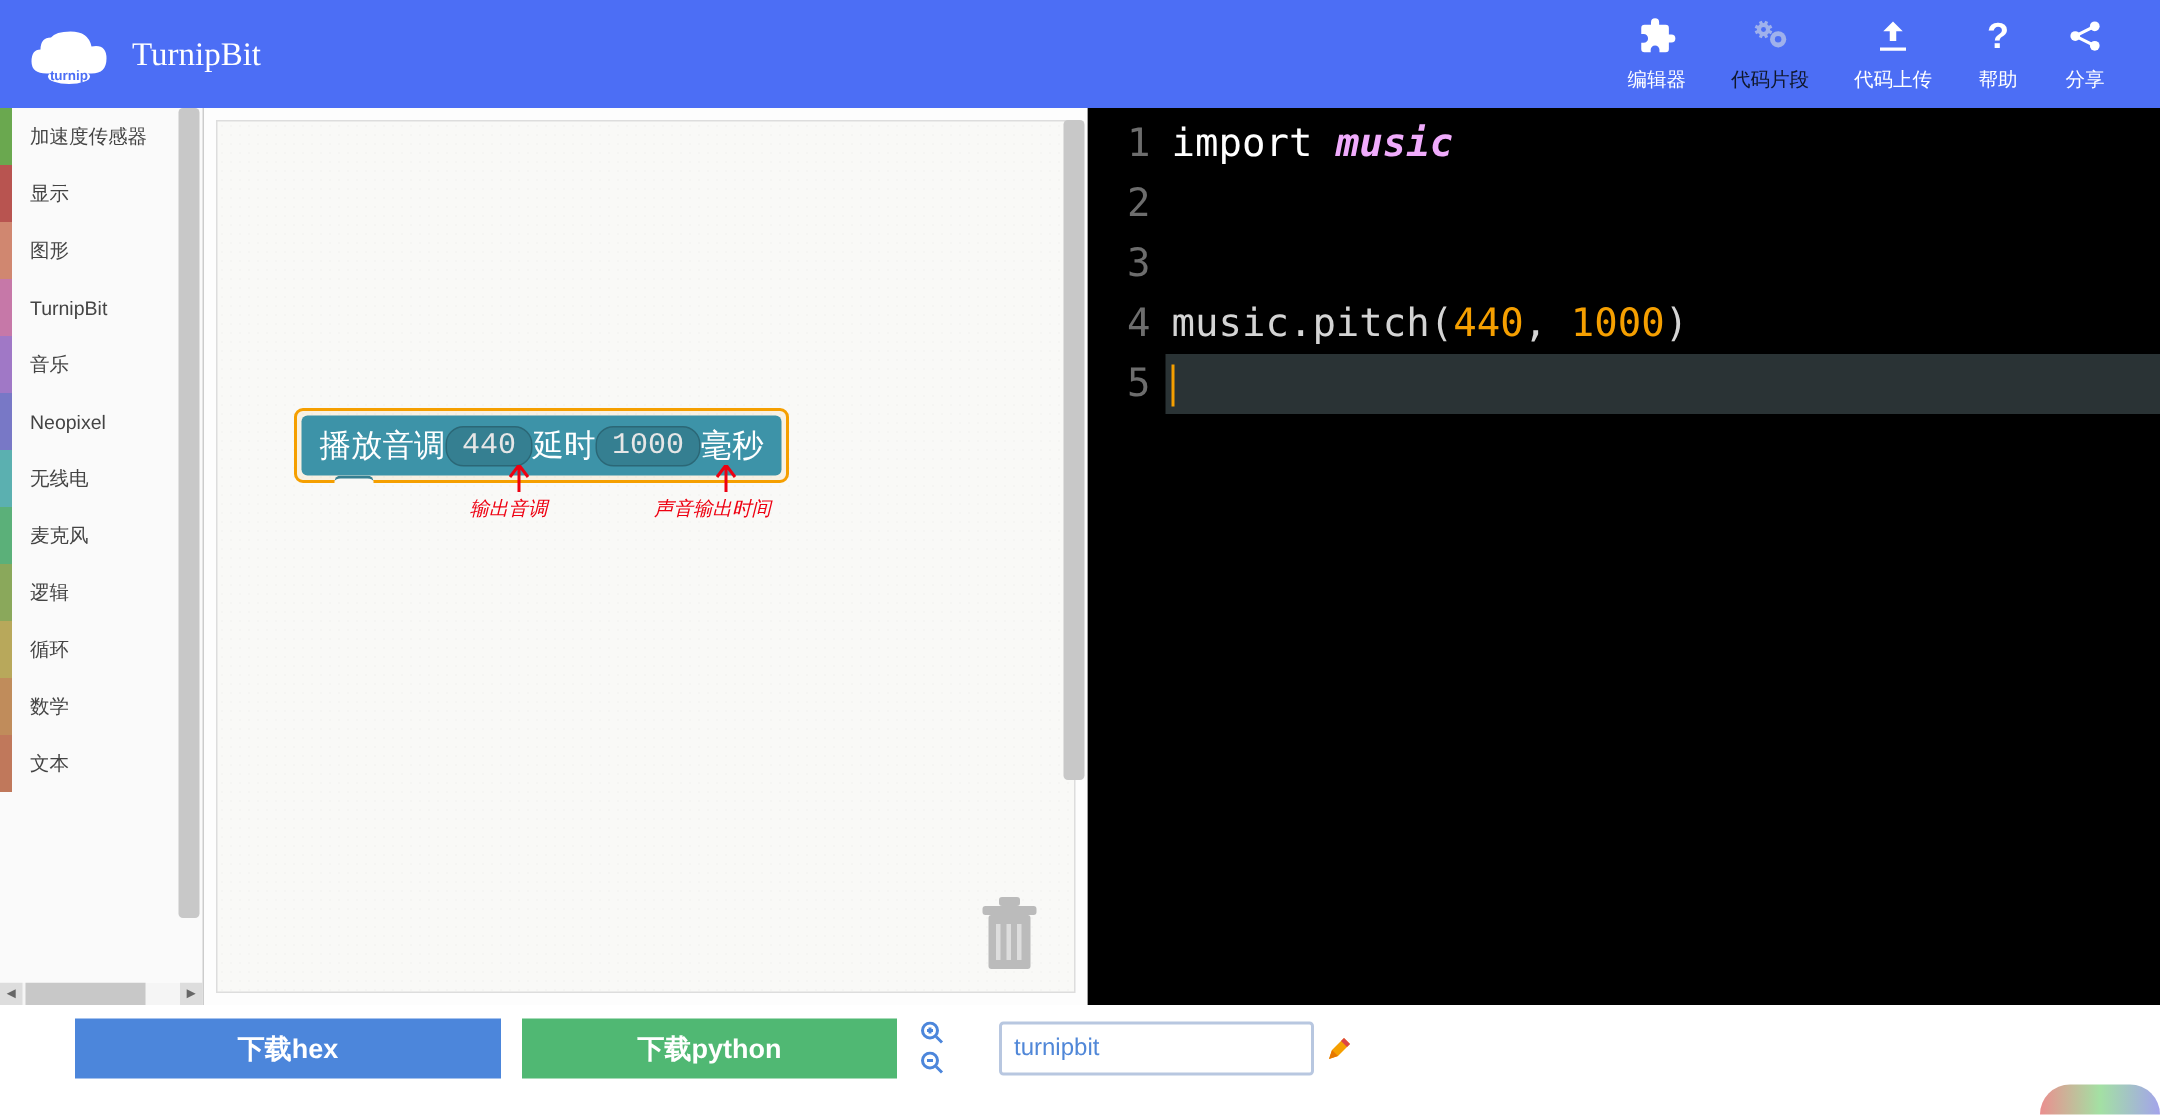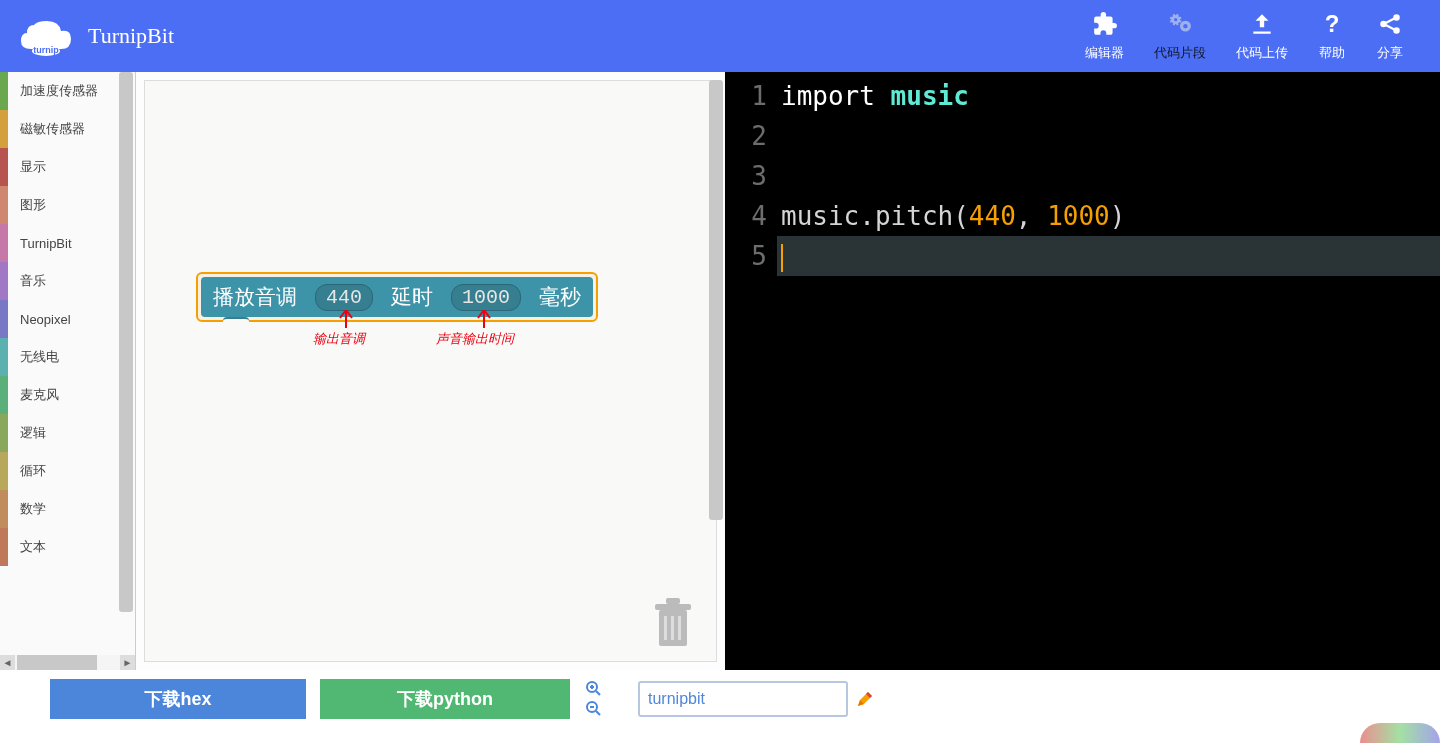--- a/index.html
+++ b/index.html
@@ -28,46 +28,46 @@
 .bottom-scroll-right { width: 15px; background: #ddd; display:flex; align-items:center; justify-content:center; font-size:10px; color:#666; margin-left:auto; }
 .bottom-scroll-thumb { width: 80px; background: #c8c8c8; margin-left: 2px; }
 
 .canvas-area { width: 590px; background: #fdfdfd; position: relative; border-left: 1px solid #ccc; }
 .canvas-inner { position: absolute; inset: 8px; background: #f9f9f7; background-image: radial-gradient(#e8e8e5 0.6px, transparent 0.6px); background-size: 6px 6px; border: 1px solid #ddd; }
 .canvas-scroll { position: absolute; right: 2px; top: 8px; bottom: 8px; width: 14px; }
 .canvas-scroll-thumb { width: 14px; height: 440px; background: #c8c8c8; border-radius: 3px; }
 
 .block { position: absolute; left: 60px; top: 200px; }
 .block-frame { border: 2px solid #f59f00; border-radius: 6px; padding: 3px; background: rgba(245,159,0,0.08); }
-.block-body { background: #3d93a8; color: white; font-size: 21px; padding: 6px 12px; border-radius: 4px; position: relative; display: flex; align-items: center; gap: 18px; font-family: "SimSun", serif; }
+.block-body { background: #3d93a8; color: white; font-size: 21px; padding: 6px 12px; border-radius: 4px; position: relative; display: flex; align-items: center; gap: 0; font-family: "SimSun", serif; }
 .block-notch-bottom { position: absolute; bottom: -8px; left: 22px; width: 26px; height: 8px; background: #f9f9f7; border-radius: 4px 4px 0 0; border-top: 2px solid #357f91; }
 .block-input { background: #357f91; color: #e6e6e6; font-family: "Courier New", monospace; font-size: 20px; padding: 1px 10px; border-radius: 12px; border: 1px solid #2b6776; }
 
 .arrow-red { position: absolute; color: #e01; font-size: 13px; font-family: "SimSun", serif; font-style: italic; }
 .arrow-svg-1 { position: absolute; left: 200px; top: 238px; }
 .arrow-svg-2 { position: absolute; left: 338px; top: 238px; }
 .label-1 { left: 177px; top: 258px; }
 .label-2 { left: 300px; top: 258px; }
 
 .trash { position: absolute; right: 30px; bottom: 20px; width: 44px; height: 54px; }
 
 .code-area { flex: 1; display: flex; background: #000; }
 .gutter { width: 52px; background: #000; color: #6d6d6d; font-family: "Consolas", monospace; font-size: 26px; text-align: right; padding-right: 10px; padding-top: 4px; line-height: 40px; }
 .code { flex: 1; background: #000; color: #d4d4d4; font-family: "Consolas", monospace; font-size: 26px; padding-top: 4px; line-height: 40px; white-space: pre; }
 .code-line { height: 40px; padding-left: 4px; }
 .code-line.active { background: #2a3335; position: relative; }
 .kw { color: #ffffff; }
 .id { color: #d4d4d4; }
-.fn { color: #5eead4; font-weight: bold; }
+.fn { color: #f0abfc; font-weight: bold; font-style: italic; }
 .num { color: #f59f00; }
 .cursor { border-left: 2px solid #f59f00; display: inline-block; height: 28px; vertical-align: middle; }
 
 .footer { height: 57px; background: white; display: flex; align-items: center; padding: 0 10px 0 50px; gap: 14px; }
 .btn-dl { height: 40px; border: none; color: white; font-size: 18px; cursor: pointer; font-family: "Microsoft YaHei", sans-serif; font-weight: bold; }
-.btn-hex { width: 256px; background: #4c86db; }
+.btn-hex { width: 284px; background: #4c86db; }
 .btn-py { width: 250px; background: #50b873; }
 .zoom-col { display: flex; flex-direction: column; gap: 2px; }
 .zoom-btn { width: 20px; height: 18px; cursor: pointer; color: #4c86db; display:flex; align-items:center; justify-content:center; }
 .project-box { width: 210px; height: 36px; border: 2px solid #b8c7e0; border-radius: 3px; display: flex; align-items: center; padding: 0 8px; margin-left: 20px; }
 .project-input { flex: 1; border: none; outline: none; font-size: 16px; color: #5087d8; background: transparent; }
 .pencil { width: 20px; height: 20px; }
 .footer-deco { position: absolute; right: 0; bottom: 0; width: 80px; height: 20px; background: linear-gradient(90deg, #d44, #6c6, #66d); border-radius: 40px 40px 0 0; opacity: 0.6; }
 </style>
 </head>
 <body>
@@ -137,24 +137,20 @@
 
 <div class="main">
   <div style="display:flex; flex-direction:column; width:135px;">
     <div class="sidebar" style="flex:1; position:relative;">
       <div class="sidebar-inner" id="cat-list">
           <div class="cat-item">
             <div class="cat-color" style="background: rgb(106, 168, 79);"></div>
             <span>加速度传感器</span>
           </div>
           <div class="cat-item">
-            <div class="cat-color" style="background: rgb(212, 160, 59);"></div>
-            <span>磁敏传感器</span>
-          </div>
-          <div class="cat-item">
             <div class="cat-color" style="background: rgb(184, 84, 80);"></div>
             <span>显示</span>
           </div>
           <div class="cat-item">
             <div class="cat-color" style="background: rgb(208, 135, 112);"></div>
             <span>图形</span>
           </div>
           <div class="cat-item">
             <div class="cat-color" style="background: rgb(198, 120, 168);"></div>
             <span>TurnipBit</span>

